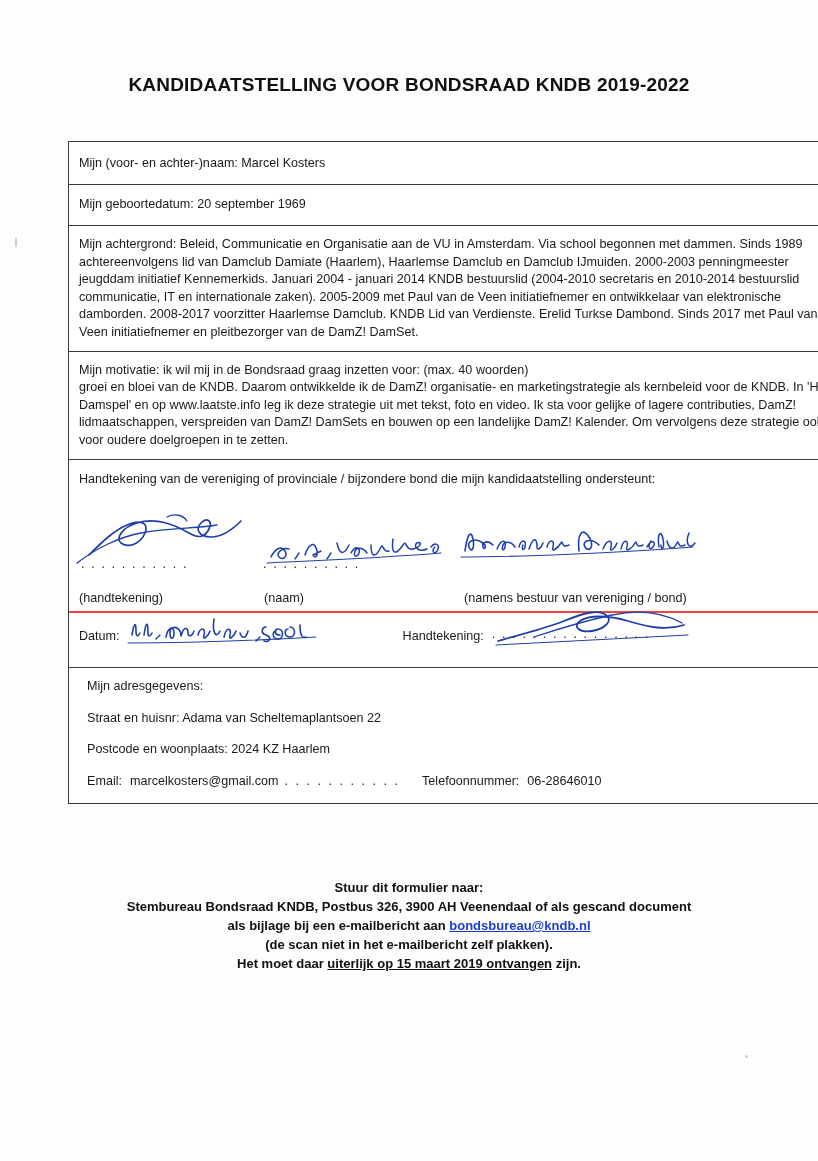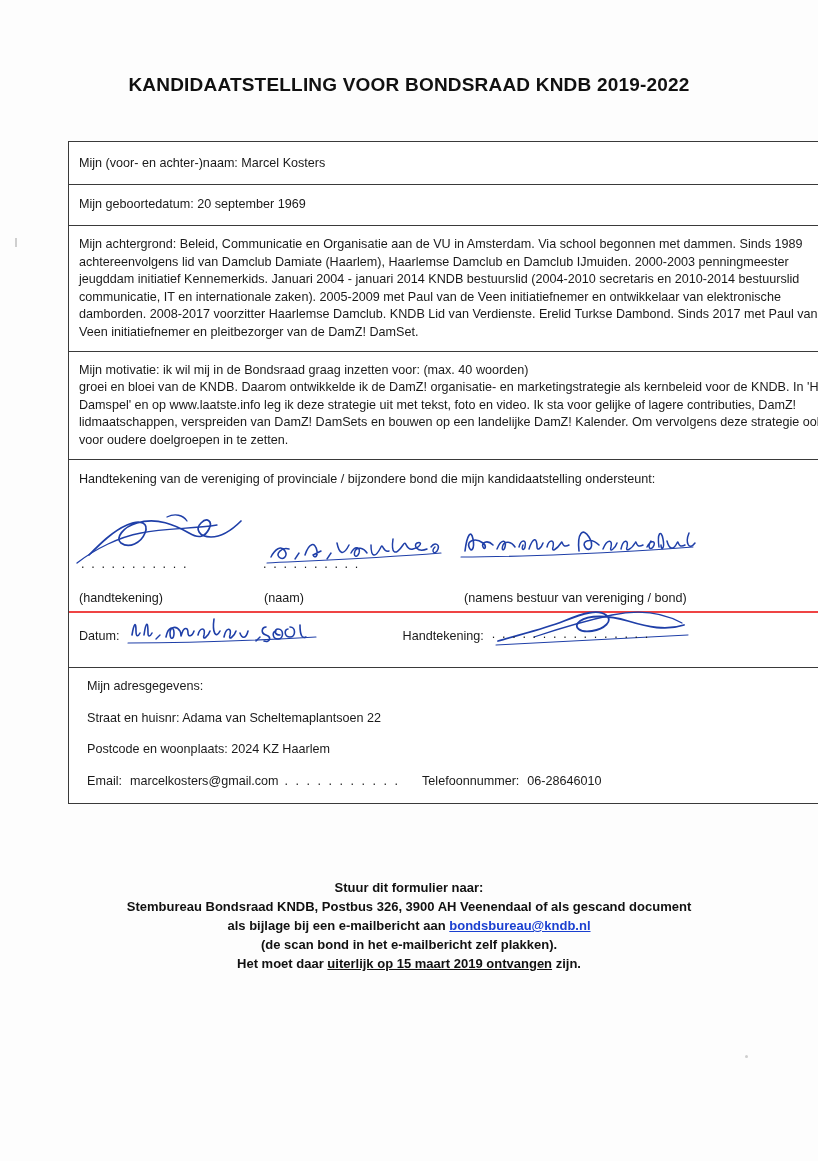--- a/index.html
+++ b/index.html
@@ -266,19 +266,19 @@
     </div>
 
   </div>
 
   <div class="footer">
     <div>Stuur dit formulier naar:</div>
     <div>Stembureau Bondsraad KNDB, Postbus 326, 3900 AH Veenendaal of als gescand document</div>
     <div>
       <span>als bijlage bij een e-mailbericht aan </span><a class="link" href="#">bondsbureau@kndb.nl</a>
     </div>
-    <div>(de scan bond in het e-mailbericht zelf plakken).</div>
+    <div>(de scan niet in het e-mailbericht zelf plakken).</div>
     <div>
       <span>Het moet daar </span><span class="uline">uiterlijk op 15 maart 2019 ontvangen</span><span> zijn.</span>
     </div>
   </div>
 
 </div>
 
 </body></html>

